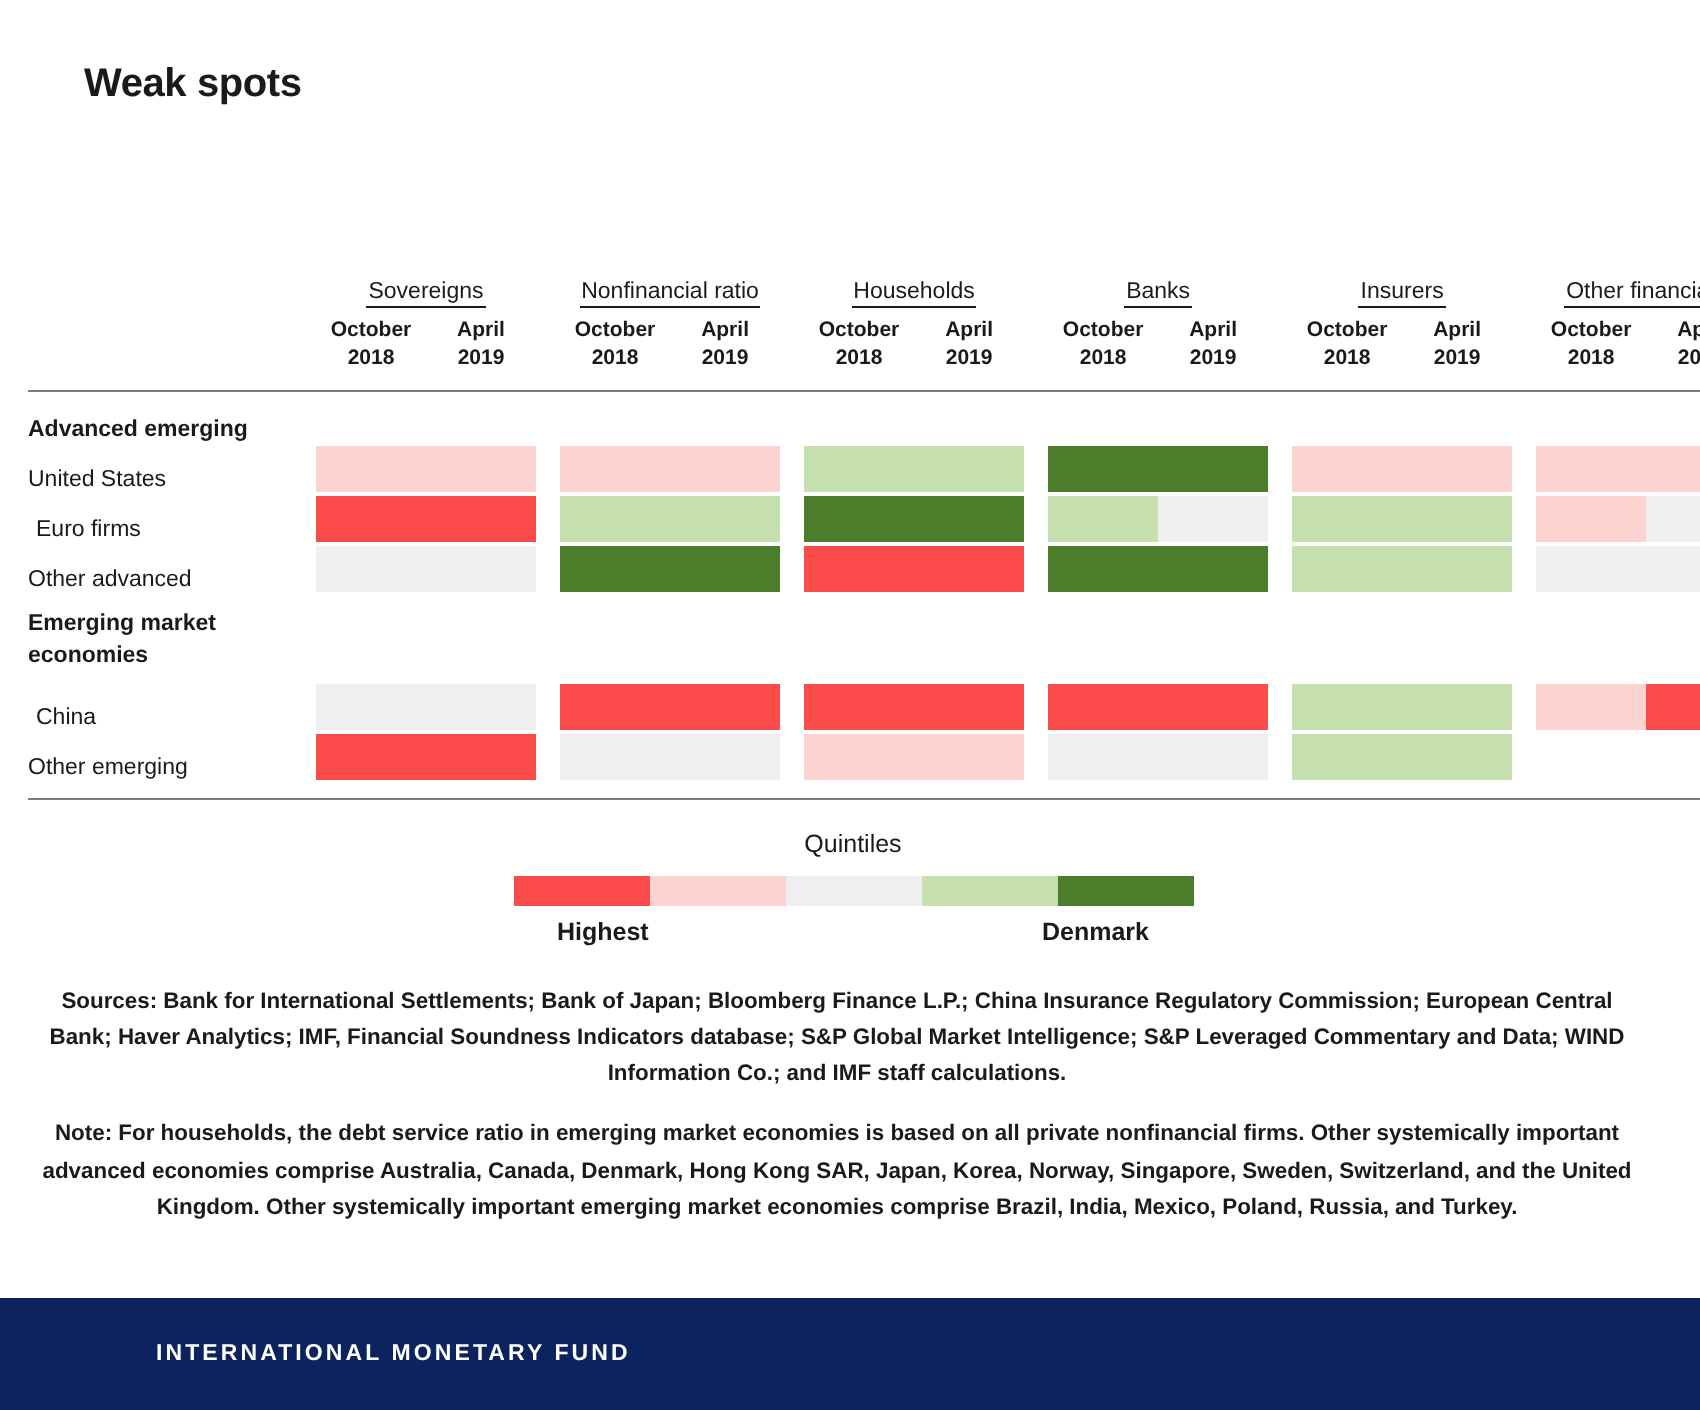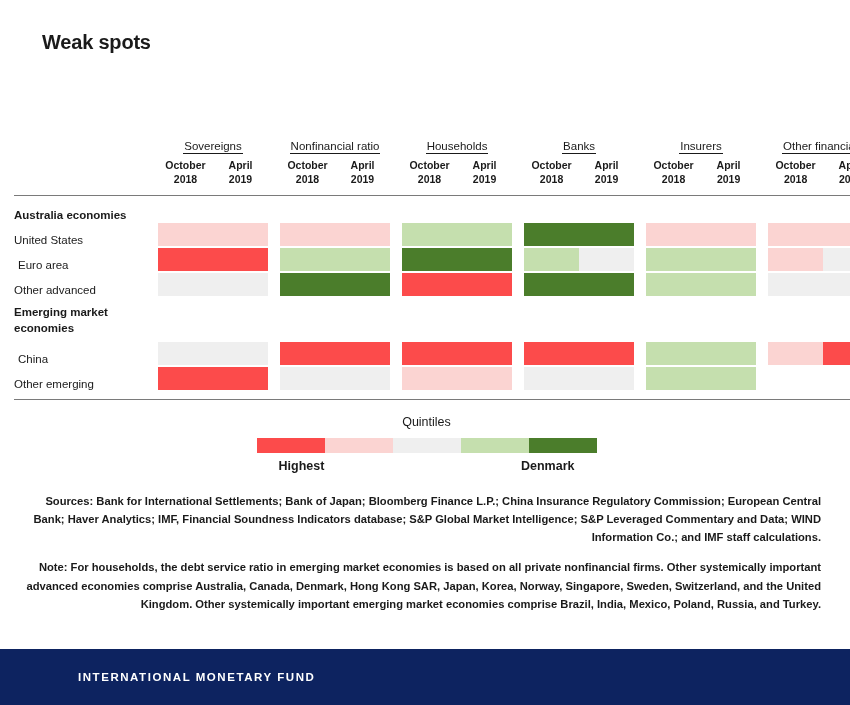--- a/index.html
+++ b/index.html
@@ -74,21 +74,21 @@
   .legend-labels b{
     position:absolute;font-size:12.5px;font-weight:bold;top:0;
   }
   .lg-high{left:22px;}
   .lg-low{right:22px;}
 
   
   .notes{position:absolute;left:16px;top:492px;width:805px;}
   .notes p{
     margin:0 0 0 0;font-size:11.2px;font-weight:bold;line-height:1.62;
-    color:#1a1a1a;text-align:right;
+    color:#1a1a1a;text-align:center;
   }
   .notes p.note{margin-top:12px;}
 
   
   .footer{
     position:absolute;left:0;bottom:0;width:850px;height:56px;
     background:#0d2360;
     padding-left:18px;
   }
   .footer .brand{
@@ -162,21 +162,21 @@
             <th></th>
             <th class="sub-head"><span>October</span><br><span>2018</span></th>
             <th class="sub-head"><span>April</span><br><span>2019</span></th>
           </tr>
         <tr class="rule-row">
           <td colspan="20" class="rule"></td>
         </tr>
       </thead>
       <tbody id="heatmap-body">
           <tr>
-            <td class="rowlab group">Australia economies</td>
+            <td class="rowlab group">Advanced emerging</td>
             <td colspan="17"></td>
           </tr>
           <tr>
             <td class="rowlab">United States</td>
             <td class="hcell">
               <span class="sw b" style="background: rgb(251, 212, 210);"></span>
             </td>
             <td class="hcell">
               <span class="sw" style="background: rgb(251, 212, 210);"></span>
             </td>
@@ -210,21 +210,21 @@
             </td>
             <td></td>
             <td class="hcell">
               <span class="sw b" style="background: rgb(251, 212, 210);"></span>
             </td>
             <td class="hcell">
               <span class="sw" style="background: rgb(251, 212, 210);"></span>
             </td>
           </tr>
           <tr>
-            <td class="rowlab indent"> Euro area</td>
+            <td class="rowlab indent"> Euro firms</td>
             <td class="hcell">
               <span class="sw b" style="background: rgb(252, 75, 75);"></span>
             </td>
             <td class="hcell">
               <span class="sw" style="background: rgb(252, 75, 75);"></span>
             </td>
             <td></td>
             <td class="hcell">
               <span class="sw b" style="background: rgb(197, 223, 174);"></span>
             </td>

